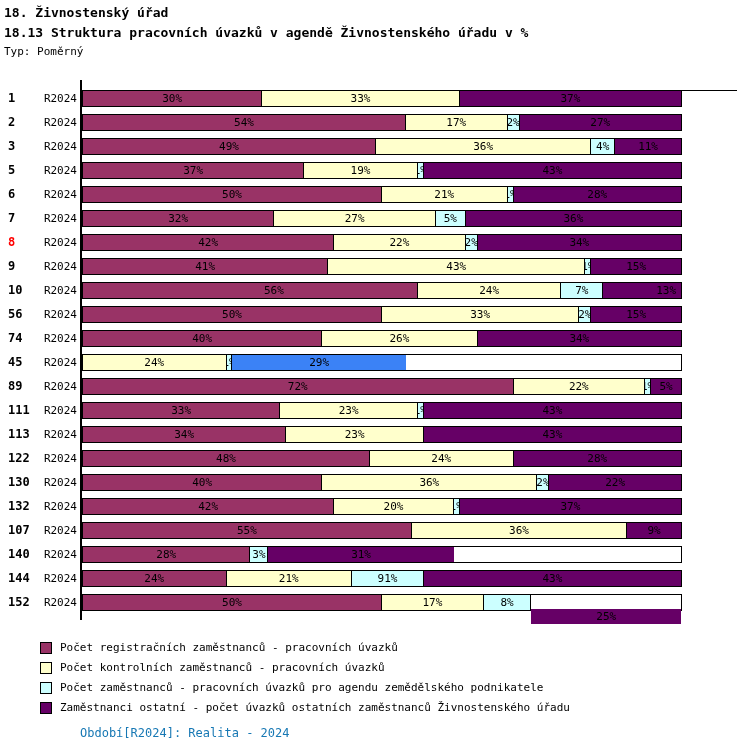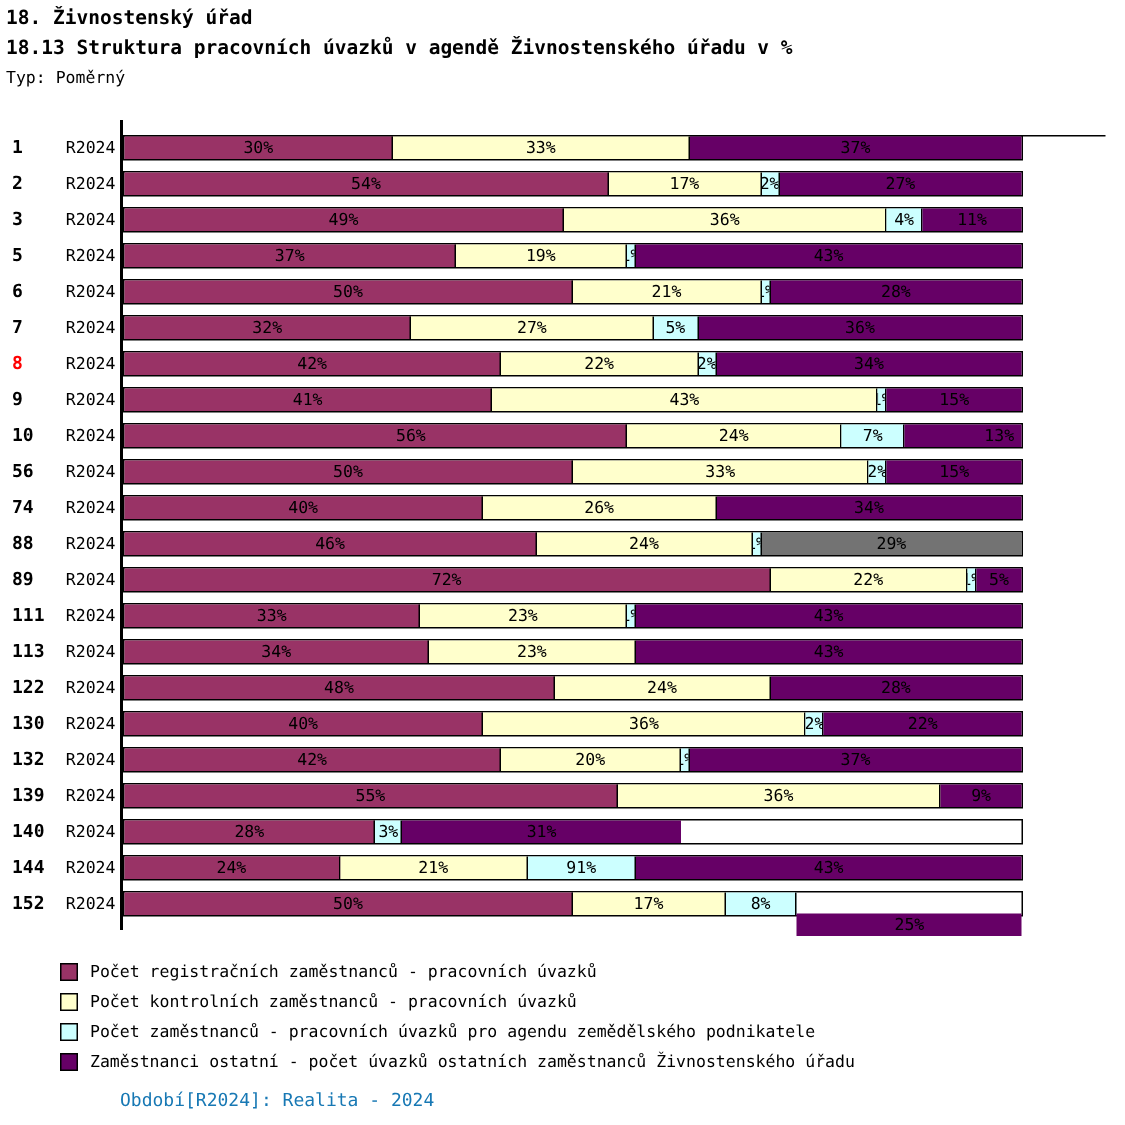--- a/index.html
+++ b/index.html
@@ -198,33 +198,30 @@
         <div class="seg divider" style="width: 40%; background: rgb(153, 51, 102);">
           <span class="seg-label">40%</span>
         </div>
         <div class="seg divider" style="width: 26%; background: rgb(255, 255, 204);">
           <span class="seg-label">26%</span>
         </div>
         <div class="seg" style="width: 34%; background: rgb(102, 0, 102);">
           <span class="seg-label">34%</span>
         </div>
       </div>
-      <div class="cat-label" style="top: 354px;">88</div>
+      <div class="cat-label" style="top: 354px;">45</div>
       <div class="period-label" style="top: 354px;">R2024</div>
       <div class="bar" style="top: 354px;">
-        <div class="seg divider" style="width: 46%; background: rgb(153, 51, 102);">
-          <span class="seg-label">46%</span>
-        </div>
         <div class="seg divider" style="width: 24%; background: rgb(255, 255, 204);">
           <span class="seg-label">24%</span>
         </div>
         <div class="seg divider" style="width: 1%; background: rgb(204, 255, 255);">
           <span class="seg-label">1%</span>
         </div>
-        <div class="seg" style="width: 29%; background: #737373;">
+        <div class="seg" style="width: 29%; background: #3b82f6;">
           <span class="seg-label">29%</span>
         </div>
       </div>
       <div class="cat-label" style="top: 378px;">89</div>
       <div class="period-label" style="top: 378px;">R2024</div>
       <div class="bar" style="top: 378px;">
         <div class="seg divider" style="width: 72%; background: rgb(153, 51, 102);">
           <span class="seg-label">72%</span>
         </div>
         <div class="seg divider" style="width: 22%; background: rgb(255, 255, 204);">
@@ -304,21 +301,21 @@
         <div class="seg divider" style="width: 20%; background: rgb(255, 255, 204);">
           <span class="seg-label">20%</span>
         </div>
         <div class="seg divider" style="width: 1%; background: rgb(204, 255, 255);">
           <span class="seg-label">1%</span>
         </div>
         <div class="seg" style="width: 37%; background: rgb(102, 0, 102);">
           <span class="seg-label">37%</span>
         </div>
       </div>
-      <div class="cat-label" style="top: 522px;">139</div>
+      <div class="cat-label" style="top: 522px;">107</div>
       <div class="period-label" style="top: 522px;">R2024</div>
       <div class="bar" style="top: 522px;">
         <div class="seg divider" style="width: 55%; background: rgb(153, 51, 102);">
           <span class="seg-label">55%</span>
         </div>
         <div class="seg divider" style="width: 36%; background: rgb(255, 255, 204);">
           <span class="seg-label">36%</span>
         </div>
         <div class="seg" style="width: 9%; background: rgb(102, 0, 102);">
           <span class="seg-label">9%</span>

